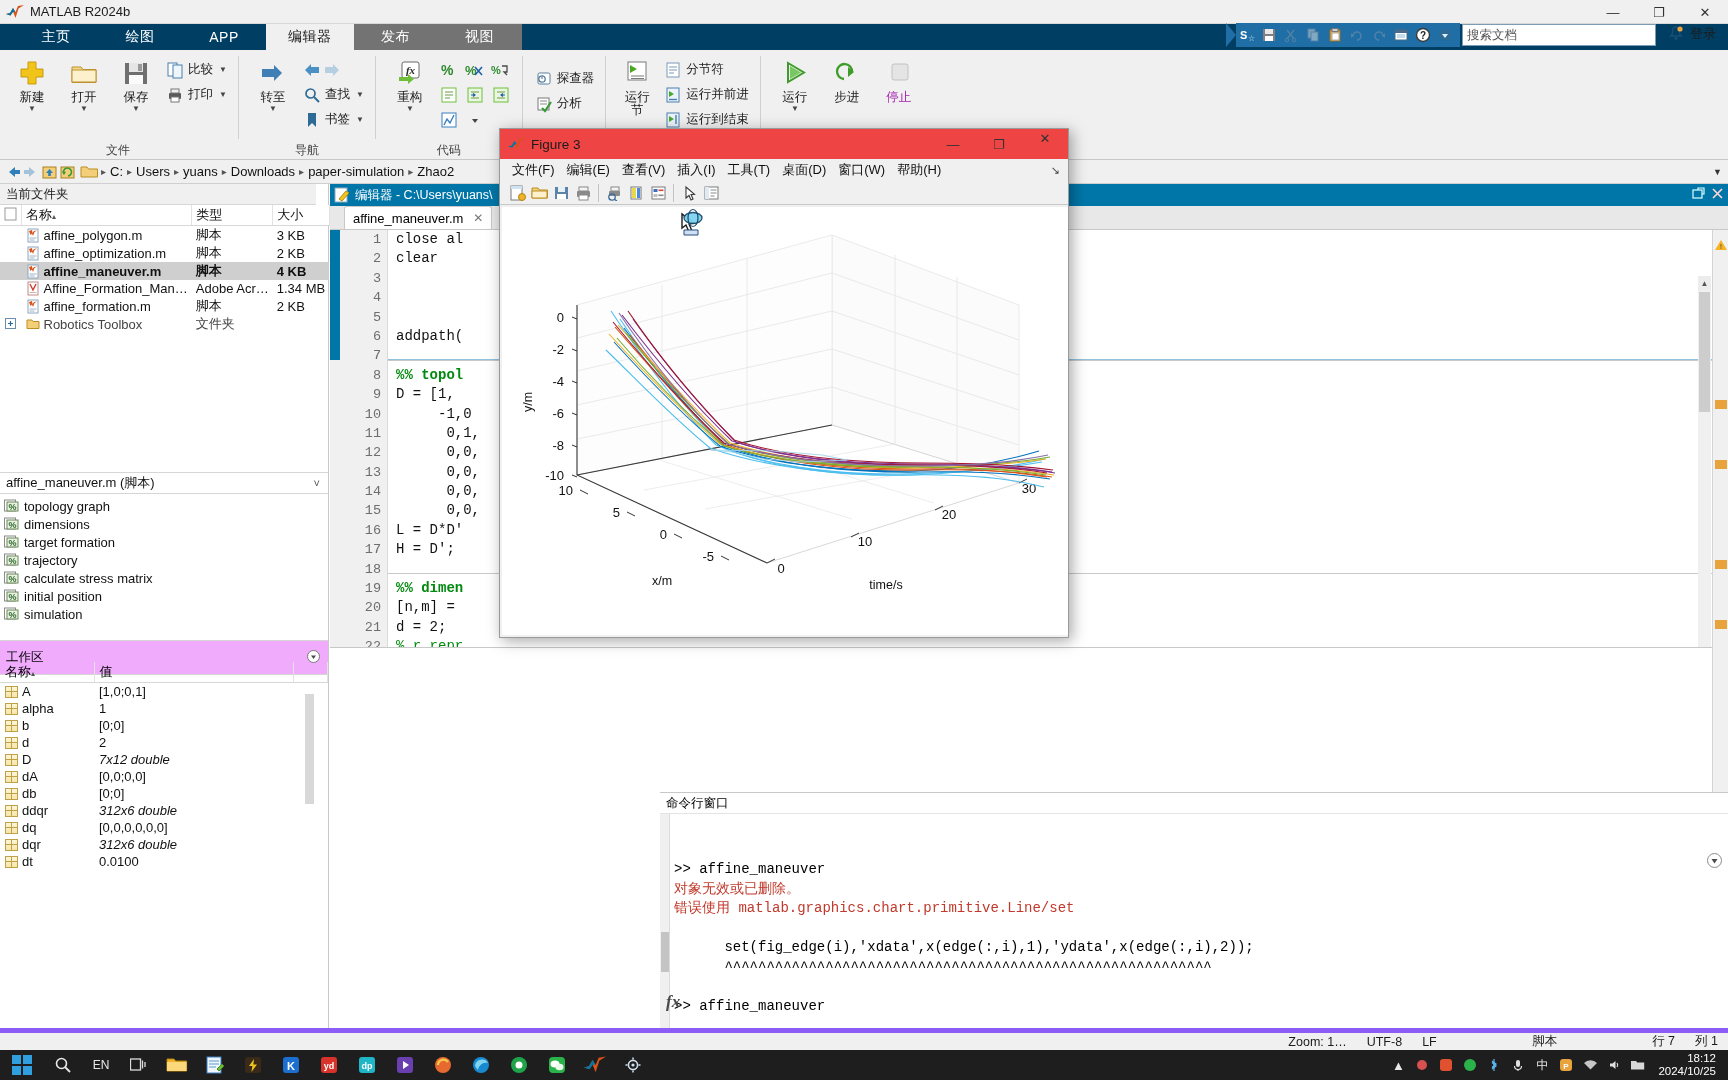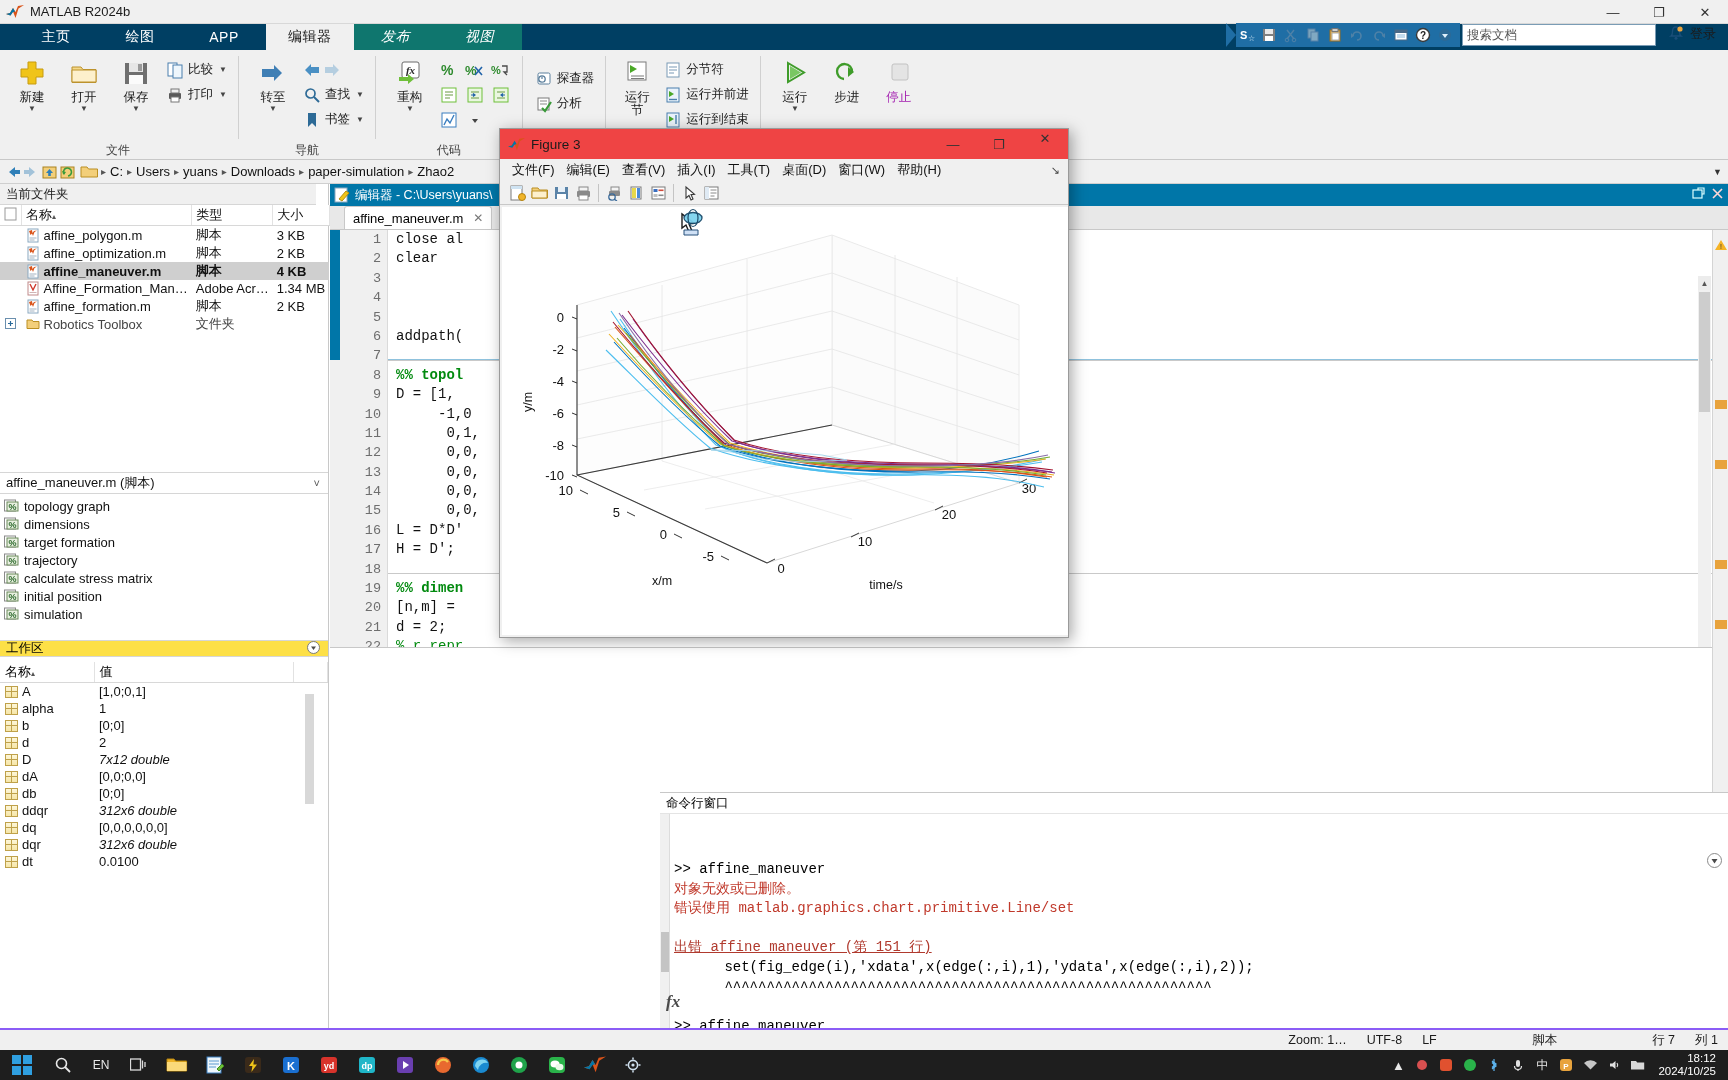--- a/index.html
+++ b/index.html
@@ -32,21 +32,21 @@
   #ribbontabs {
     height:26px; background:#0076a8; display:flex; align-items:stretch;
     position:relative; font-size:14px;
   }
   #ribbontabs .lead { width:14px; background:#003f63; }
   .rtab {
     color:#ffffff; display:flex; align-items:center; justify-content:center;
     padding:0 22px; min-width:84px; background:#003f63;
     letter-spacing:0.5px;
   }
-  .rtab.alt { background:#0f766e;font-style:italic; }
+  .rtab.alt { background:#737373; }
   .rtab.active { background:#f0f0f0; color:#1b1b1b; }
   #ribbontabs .tail { flex:1; background:#003f63; }
 
   
   #ribbon {
     height:110px; background:#f0f0f0; border-bottom:1px solid #c8c8c8;
     display:flex; position:relative;
   }
   .rgroup { display:flex; flex-direction:column; position:relative; padding:4px 6px 0 6px; }
   .rgroup .gitems { display:flex; flex:1; align-items:flex-start; }
@@ -130,21 +130,21 @@
 
   #outlinepanel { position:absolute; left:0; top:288px; right:0; height:168px; }
   #outlinehdr { height:22px; background:#fff; border-top:1px solid #d6d6d6;
                 border-bottom:1px solid #d6d6d6; display:flex; align-items:center;
                 padding-left:6px; font-size:13px; color:#111; position:relative; }
   .olist { padding:3px 0 0 4px; }
   .oitem { display:flex; align-items:center; height:18px; font-size:13px; color:#111; }
   .oitem .oico { width:15px; height:14px; margin-right:5px; }
 
   #wsbar { position:absolute; left:0; bottom:0; right:0; top:456px; }
-  #wshdr { position:absolute; left:0; top:0; right:0; height:17px; background:#fde047;
+  #wshdr { position:absolute; left:0; top:0; right:0; height:35px; background:#f0abfc;
            border-top:1px solid #d6d6d6; border-bottom:1px solid #d6d6d6;
            display:flex; align-items:center; padding-left:6px; font-size:12.5px; position:relative;}
   .wstable { width:100%; border-collapse:collapse; font-size:13px; }
   .wstable thead th { font-weight:normal; text-align:left; border-bottom:1px solid #d8d8d8;
      border-right:1px solid #e2e2e2; padding:1px 5px; height:18px; font-size:13px;}
   .wstable td { padding:0 5px; height:17px; font-size:13px; color:#111; }
   .wstable td.wsname { width:94px; }
   .wsico { display:inline-block; width:13px; height:12px; vertical-align:-2px; margin-right:4px;
            background:linear-gradient(#fdf6d8,#f6e6a8); border:1px solid #bfa14a; position:relative;}
   .wsico::after{content:"";position:absolute;left:0;top:4px;width:100%;height:1px;background:#bfa14a;}
@@ -197,21 +197,21 @@
   #cmdgut .sth{position:absolute;left:1px;top:118px;width:8px;height:40px;background:#c4c4c4;}
   .cline { height:19.6px; line-height:19.6px; white-space:pre; }
   .err { color:#c0392b; }
   .errlink { color:#b03a2e; text-decoration:underline; }
   #fxmark { position:absolute; left:336px; bottom:18px; font-style:italic; font-weight:bold;
             font-family:"Liberation Serif", serif; font-size:17px; color:#4a4a4a; }
   #cmdcaret { position:absolute; right:6px; top:60px; }
 
   
   #statusbar { position:absolute; left:0; bottom:30px; right:0; height:22px;
-               background:#f0f0f0; border-top:2px solid #8b5cf6; display:flex;
+               background:#f0f0f0; border-top:5px solid #8b5cf6; display:flex;
                align-items:center; font-size:12.5px; color:#1b1b1b;margin-top:32px; }
   .sbseg { padding:0 10px; }
 
   
   #taskbar { position:absolute; left:0; bottom:0; right:0; height:30px; background:#1e1e1e; display:flex; align-items:center;}
   #startbtn { width:44px; height:30px; display:flex; align-items:center; justify-content:center; }
   .tbico { width:38px; height:34px; display:flex; align-items:center; justify-content:center; position:relative;}
   .tbico.active::after{content:"";position:absolute;bottom:0;left:6px;right:6px;height:2px;background:#6fb3e0;}
   #tray { margin-left:auto; display:flex; align-items:center; height:30px; padding-right:4px;}
   .trico { width:24px; height:30px; display:flex; align-items:center; justify-content:center; color:#e8e8e8; font-size:13px;}
@@ -1080,21 +1080,20 @@
         <svg width="15" height="15">
             <circle cx="7.5" cy="7.5" r="7" fill="#fff" stroke="#8a8a8a"></circle>
             <path d="M4.5 6 L10.5 6 L7.5 10.5z" fill="#4a4a4a"></path>
           </svg></span>
       <div id="cmdbody">
         <div class="cline" style="height:46px;"></div>
         <div class="cline">&gt;&gt; affine_maneuver</div>
         <div class="cline err">对象无效或已删除。</div>
         <div class="cline err">错误使用 matlab.graphics.chart.primitive.Line/set</div>
         <div class="cline"></div>
-        <div class="cline errlink">出错 affine_maneuver (第 151 行)</div>
         <div class="cline">      set(fig_edge(i),'xdata',x(edge(:,i),1),'ydata',x(edge(:,i),2));</div>
         <div class="cline">      ^^^^^^^^^^^^^^^^^^^^^^^^^^^^^^^^^^^^^^^^^^^^^^^^^^^^^^^^^^</div>
         <div class="cline"></div>
         <div class="cline">&gt;&gt; affine_maneuver</div>
 
       </div>
       <span id="fxmark" style="position:absolute;left:6px;bottom:16px;">fx</span>
     </div>
   </div>
 </div>

